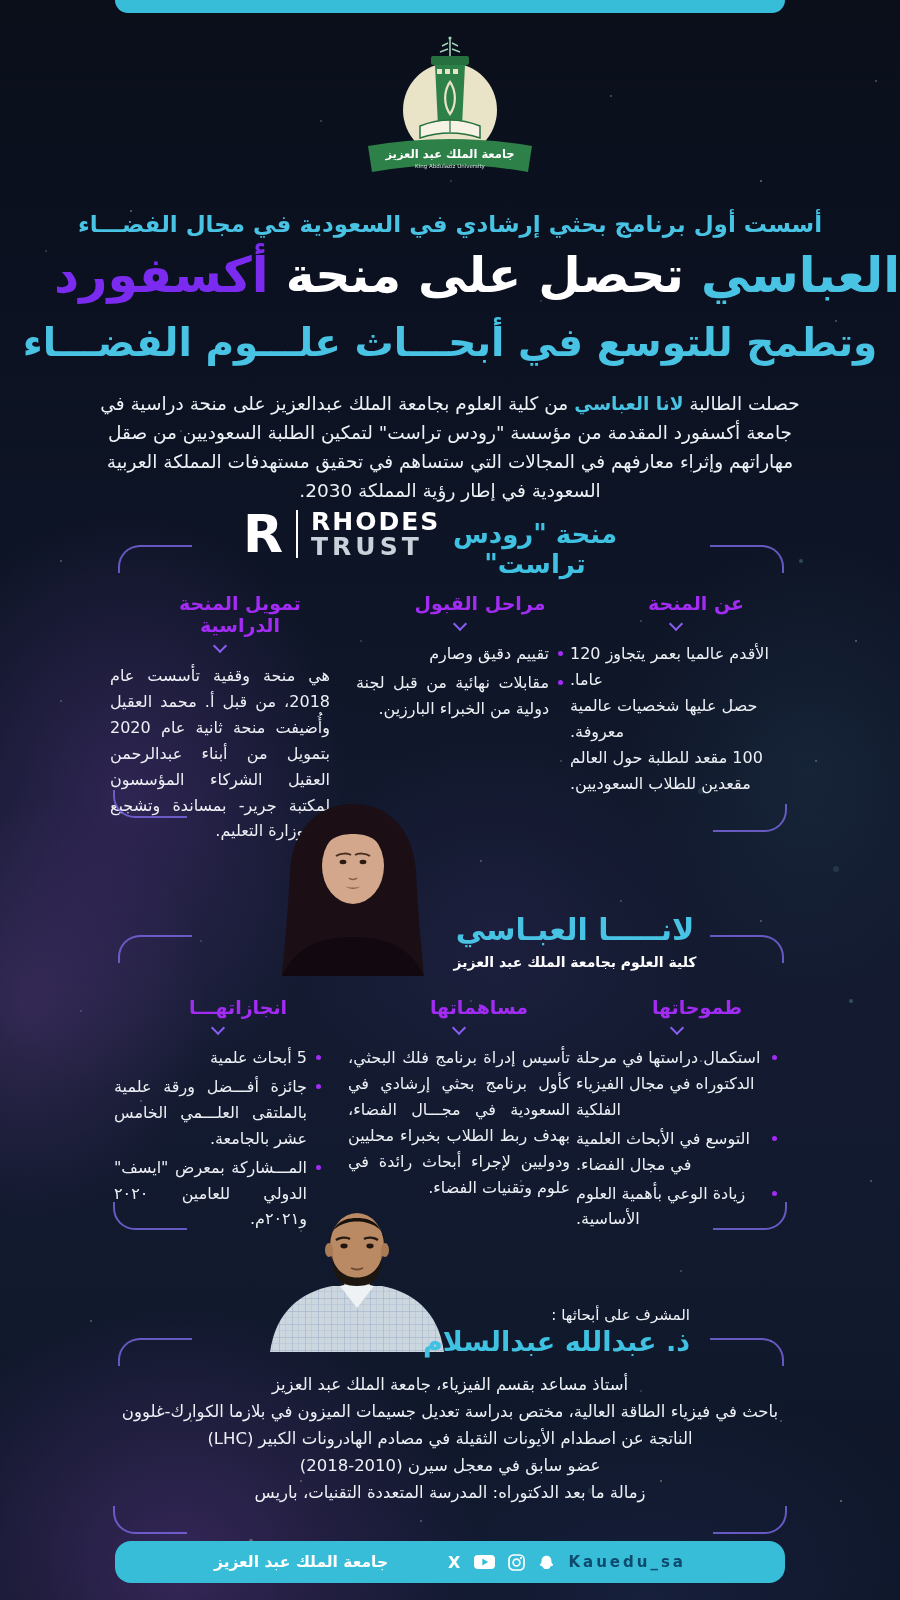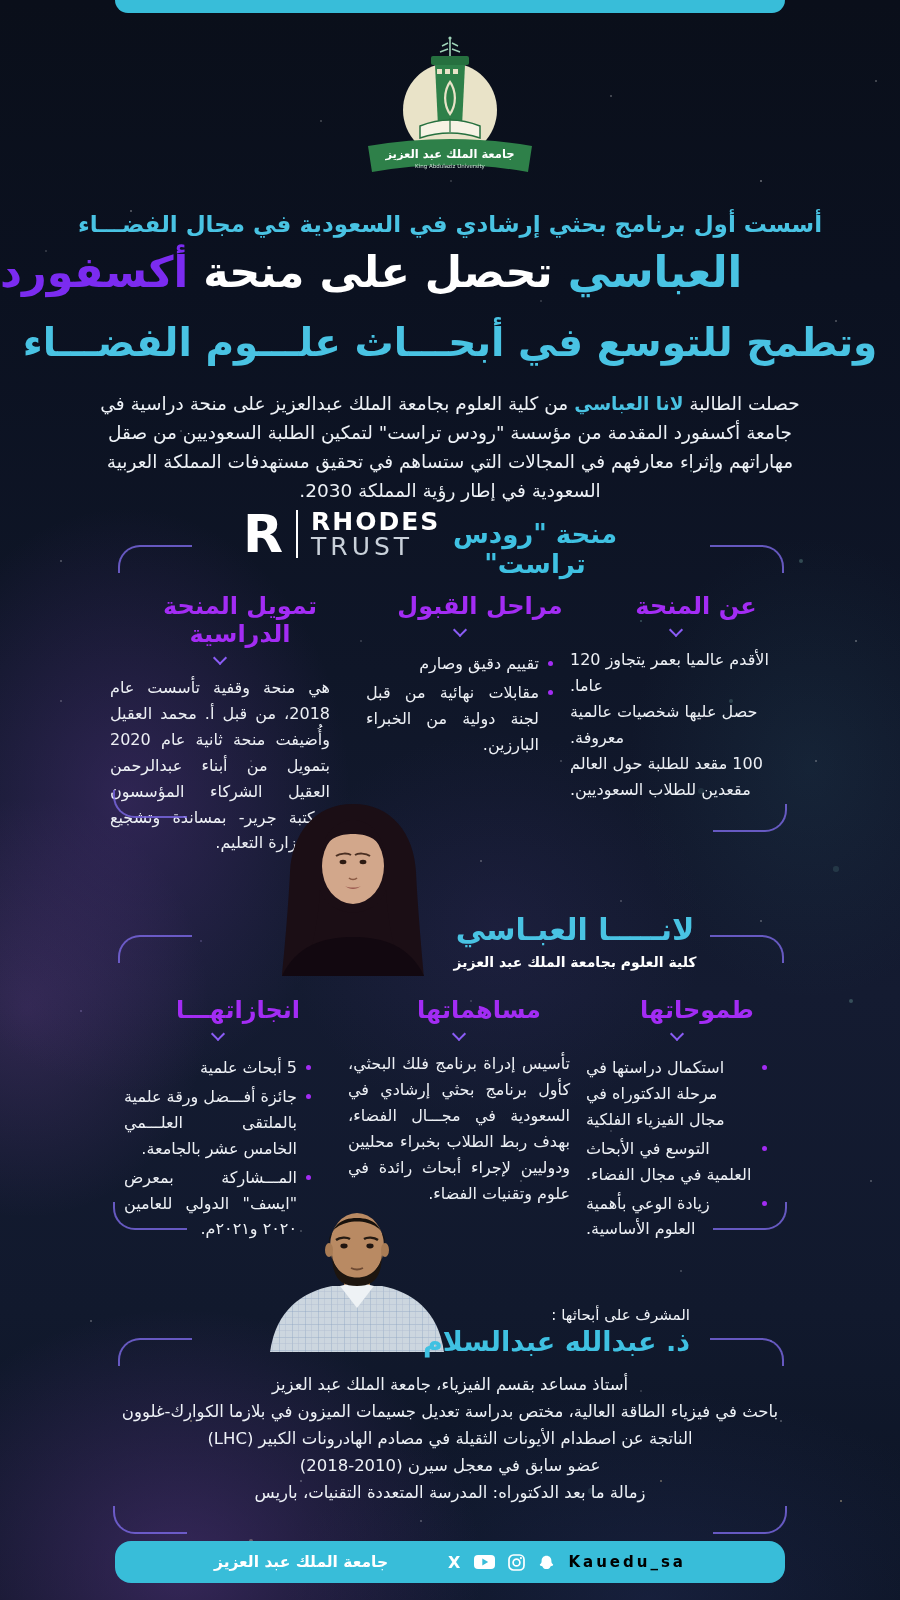--- a/index.html
+++ b/index.html
@@ -43,50 +43,50 @@
     590px 1490px 0 2px rgba(150,230,210,.12);}
   .abs{position:absolute;}
   .rtl{direction:rtl;}
   
   .topbar{left:115px;top:0;width:670px;height:13px;background:#38bdd9;border-radius:0 0 14px 14px;}
   .footerbar{left:115px;top:1541px;width:670px;height:42px;background:#38bdd9;border-radius:16px;
     display:flex;align-items:center;justify-content:center;gap:60px;}
   .f-uni{color:#fff;font-size:15.5px;font-weight:bold;direction:rtl;}
   .f-social{display:flex;align-items:center;gap:13px;}
   .f-x{color:#fff;font-weight:bold;font-size:16px;letter-spacing:1px;}
-  .f-handle{color:#000000;font-size:15px;letter-spacing:3px;font-weight:bold;}
+  .f-handle{color:#0c4a6e;font-size:15px;letter-spacing:3px;font-weight:bold;}
   
   .h1{top:211px;left:0;width:100%;text-align:center;color:#49c3e3;font-size:23px;font-weight:bold;}
-  .h2{top:247px;left:0;width:100%;text-align:left;font-size:43px;font-weight:bold;color:#fff;}
+  .h2{top:247px;left:0;width:100%;text-align:right;font-size:49px;font-weight:bold;color:#fff;}
   .h2 .nm{color:#49c3e3;} .h2 .gr{color:#7b2bf0;}
   .h3{top:320px;left:0;width:100%;text-align:center;color:#49c3e3;font-size:39px;font-weight:bold;}
   .intro{top:390px;left:85px;width:730px;text-align:center;color:#eef2f7;font-size:18.5px;line-height:1.56;}
   .intro .nm{color:#49c3e3;font-weight:bold;}
   
   .brk{position:absolute;width:72px;height:26px;border-color:rgba(124,106,230,.8);border-style:solid;border-width:0;}
   .brk.tl{border-top-width:2px;border-left-width:2px;border-top-left-radius:22px;}
   .brk.tr{border-top-width:2px;border-right-width:2px;border-top-right-radius:22px;}
   .brk.bl{border-bottom-width:2px;border-left-width:2px;border-bottom-left-radius:22px;}
   .brk.br{border-bottom-width:2px;border-right-width:2px;border-bottom-right-radius:22px;}
   
   .rh-logo{top:508px;left:243px;display:flex;align-items:center;gap:13px;color:#fff;}
   .rh-letter{font-size:52px;font-weight:900;line-height:1;}
   .rh-div{width:2px;height:48px;background:#fff;}
   .rh-stack{display:flex;flex-direction:column;line-height:1.02;}
   .rh-top{font-size:25px;font-weight:bold;letter-spacing:2px;}
-  .rh-bottom{font-size:25px;color:#c9d1da;letter-spacing:4px;}
+  .rh-bottom{font-size:25px;color:#c9d1da;letter-spacing:4px;font-weight:bold;}
   .rh-title{top:519px;left:415px;width:240px;text-align:center;color:#3fc1e2;font-size:26px;font-weight:bold;}
   
   .col{position:absolute;direction:rtl;}
-  .col-h{color:#a32cf4;font-size:24px;font-weight:bold;text-align:center;margin-left:40px;}
+  .col-h{color:#a32cf4;font-size:19px;font-weight:bold;text-align:center;margin-left:40px;}
   .chev{width:8px;height:8px;border-left:2px solid #8b5cf6;border-bottom:2px solid #8b5cf6;
     transform:rotate(-45deg);margin:5px auto 0 auto;}
   .col-b{margin-top:12px;color:#edf0f5;font-size:16px;line-height:1.62;text-align:left;}
   .just{text-align:justify;}
-  ul.blist{list-style:none;margin:16px;padding:0 15px 0 0;}
+  ul.blist{list-style:none;margin:6px;padding:0 15px 0 0;}
   ul.blist li{position:relative;margin-bottom:3px;}
   ul.blist li::before{content:"";position:absolute;right:-14px;top:10px;width:5px;height:5px;border-radius:50%;background:#a32cf4;}
   
   .lname{top:912px;left:410px;width:330px;text-align:center;color:#49c3e3;font-size:30px;font-weight:bold;}
   .lcollege{top:954px;left:410px;width:330px;text-align:center;color:#fff;font-size:14px;font-weight:bold;}
   
   .sup-label{top:1306px;left:390px;width:300px;text-align:right;color:#f0f3f8;font-size:15px;direction:rtl;}
   .sup-name{top:1326px;left:340px;width:350px;color:#3fc1e2;font-size:27px;font-weight:bold;direction:rtl;}
   .sup-details{top:1372px;left:110px;width:680px;text-align:center;color:#eef2f7;font-size:16.5px;line-height:1.63;direction:rtl;}
 </style>

